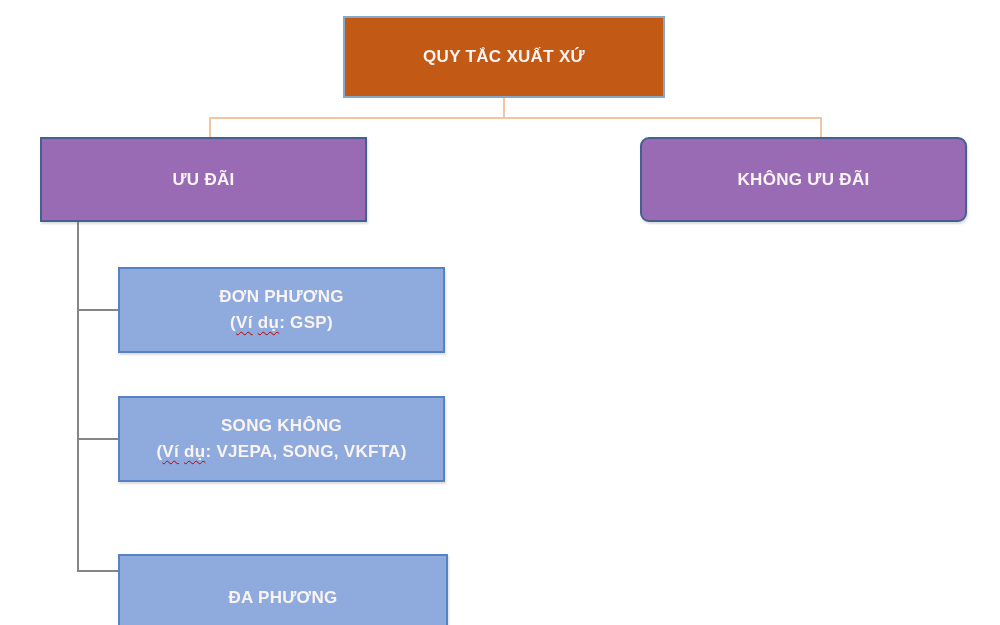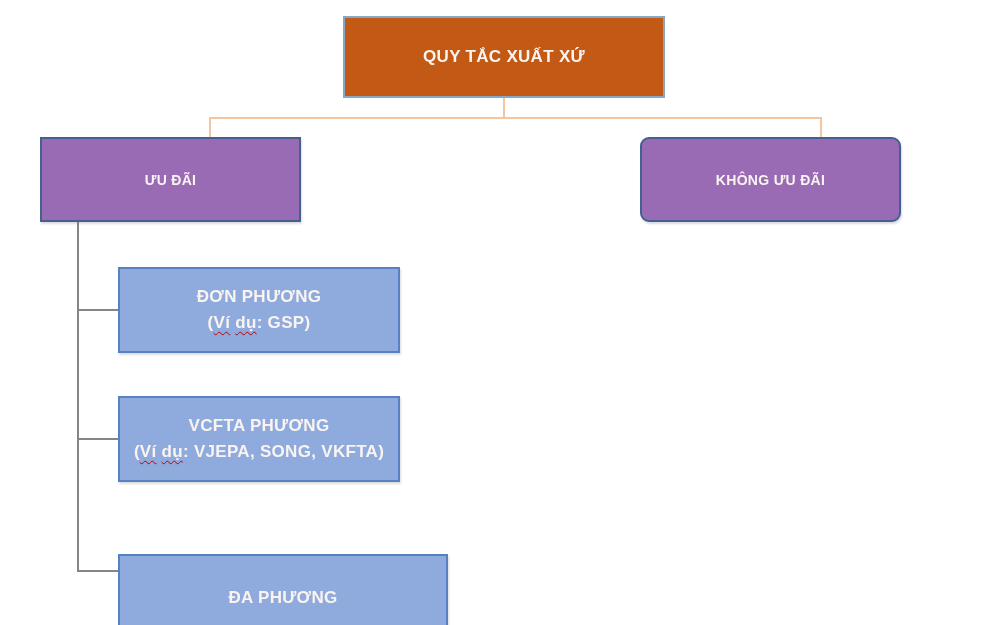--- a/index.html
+++ b/index.html
@@ -29,31 +29,31 @@
   }
   .root-box {
     left: 343px; top: 16px;
     width: 322px; height: 82px;
     background: var(--root-fill, #C25914);
     border: 2px solid var(--root-border, #85A8C8);
     font-size: 17px;
   }
   .branch-box {
     top: 137px;
-    width: 261px; height: 85px;
+    width: 327px; height: 85px;
     background: var(--branch-fill, #9A6BB5);
     border: 2px solid var(--branch-border, #44608F);
-    font-size: 14px;
+    font-size: 17px;
     box-shadow: 1px 2px 2px rgba(110,110,130,0.25);
   }
   .branch-left  { left: 40px; }
   .branch-right { left: 640px; border-radius: 9px; }
   .sub-box {
     left: 118px;
-    width: 282px;
+    width: 327px;
     background: var(--sub-fill, #8FAADC);
     border: 2px solid var(--sub-border, #5681C2);
     font-size: 17px;
     line-height: 26px;
     box-shadow: 1px 2px 2px rgba(110,110,130,0.25);
   }
   .sub-1 { top: 267px; height: 86px; }
   .sub-2 { top: 396px; height: 86px; }
   .sub-3 { top: 554px; height: 88px; width: 330px; }
   .conn { position: absolute; }
@@ -101,21 +101,21 @@
   <div class="box branch-box branch-right">
     <span>KHÔNG ƯU ĐÃI</span>
   </div>
 
   <div class="box sub-box sub-1">
     <div><span>ĐƠN PHƯƠNG</span></div>
     <div><span>(</span><span class="wavy">Ví</span> <span class="wavy">dụ</span><span>: GSP)</span></div>
   </div>
 
   <div class="box sub-box sub-2">
-    <div><span>VCFTA PHƯƠNG</span></div>
+    <div><span>SONG KHÔNG</span></div>
     <div><span>(</span><span class="wavy">Ví</span> <span class="wavy">dụ</span><span>: VJEPA, SONG, VKFTA)</span></div>
   </div>
 
   <div class="box sub-box sub-3">
     <div><span>ĐA PHƯƠNG</span></div>
   </div>
 
 </div>
 
 </body></html>

